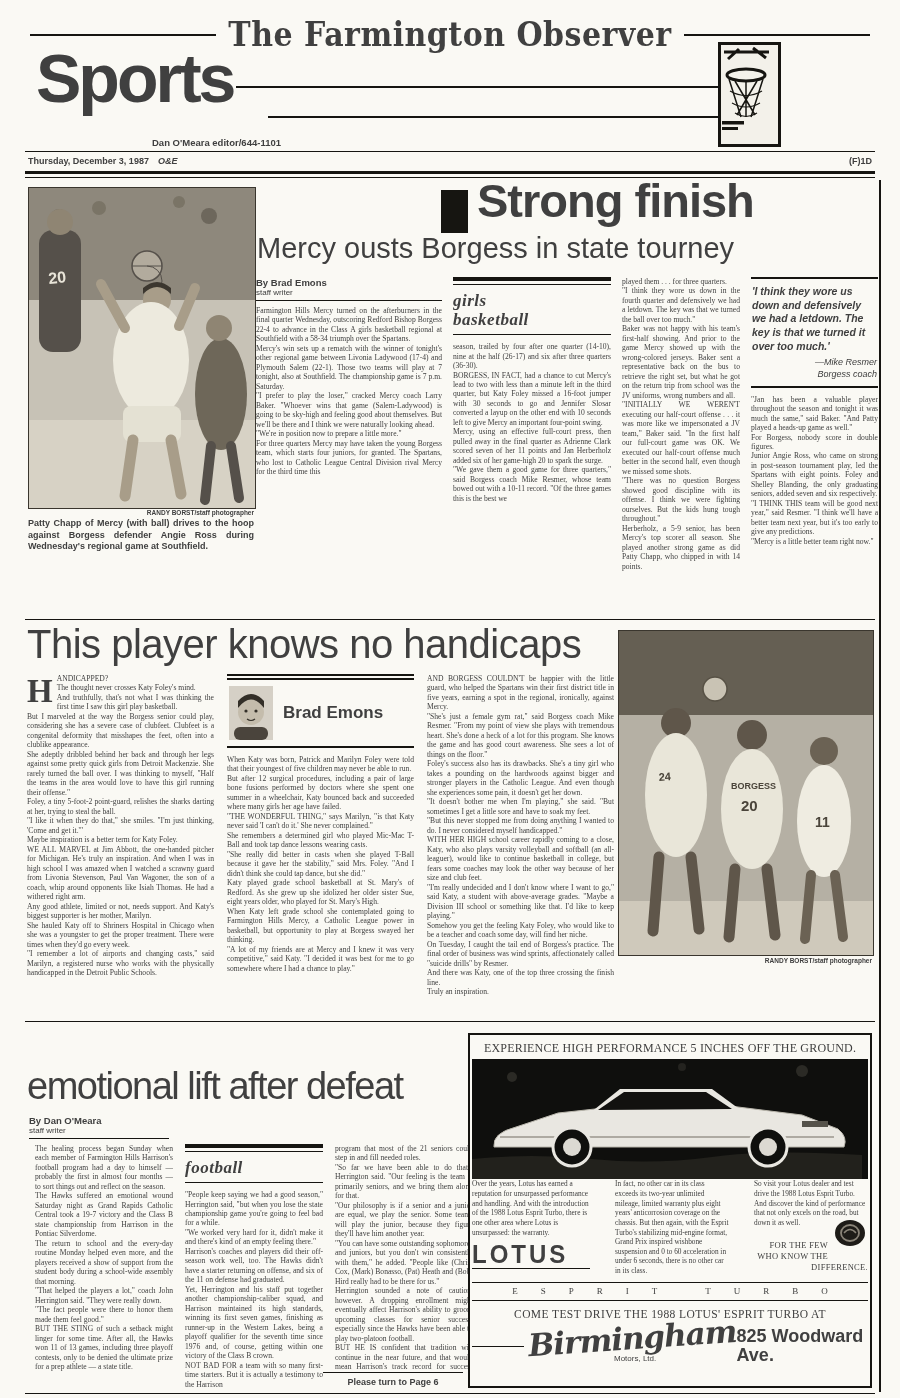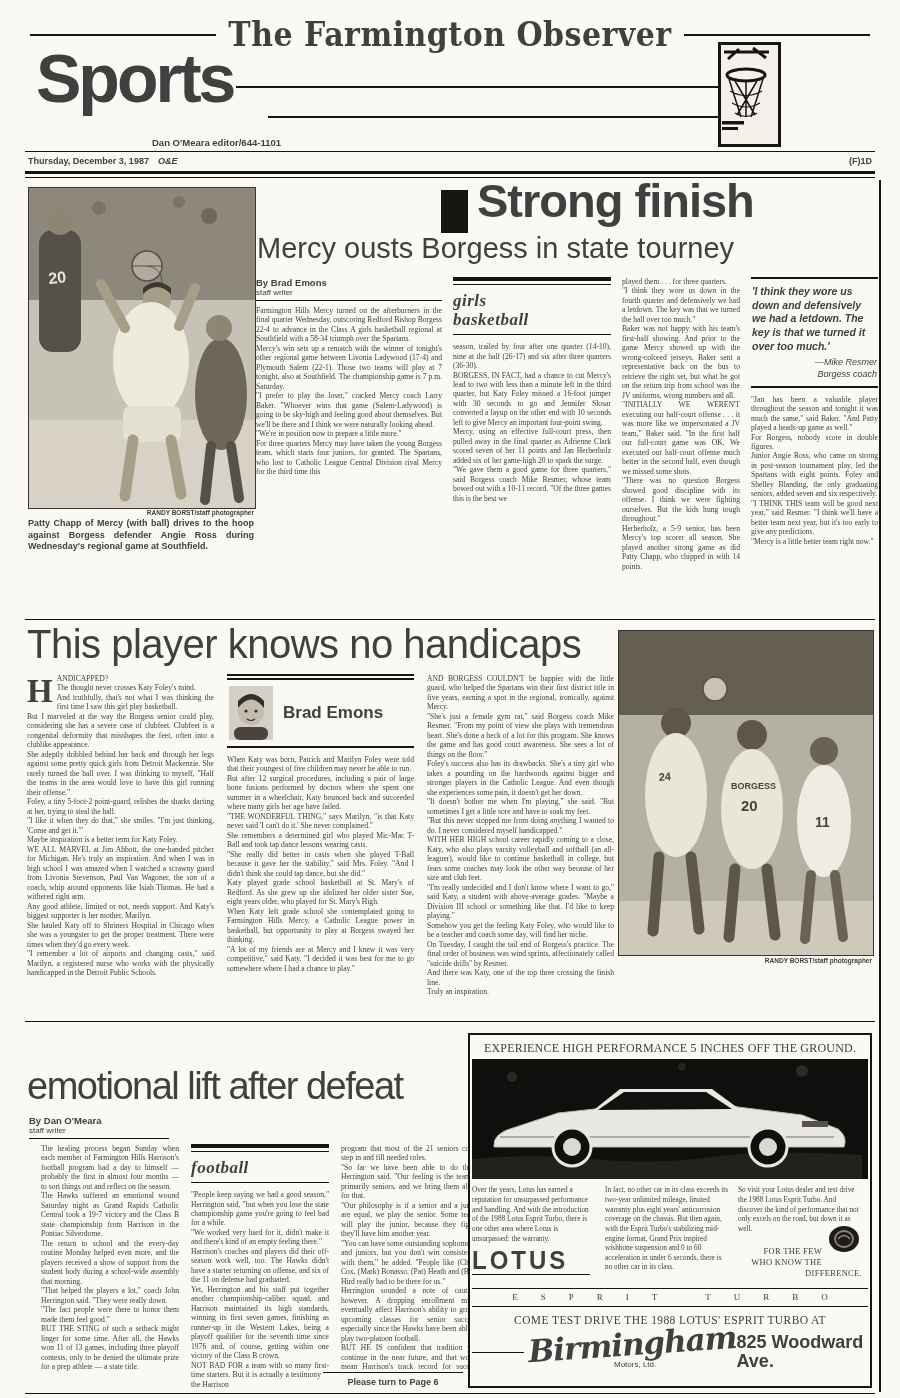--- a/index.html
+++ b/index.html
@@ -67,29 +67,29 @@
   .photo2-credit{position:absolute;top:334px;left:593px;width:254px;}
   .photo2-caption{position:absolute;top:344px;left:593px;width:254px;}
 
   
   .sep2{position:absolute;top:1021px;left:25px;right:25px;border-top:1.5px solid #161511;}
   .football-story{position:absolute;top:1025px;left:25px;width:442px;height:368px;}
   .fb-head{font:400 38px/1.06 "Liberation Sans",sans-serif;letter-spacing:-1.5px;white-space:nowrap;position:absolute;left:2px;}
   .fb-h1{top:0;}
   .fb-h2{top:41px;}
   .fb-byline{position:absolute;top:90px;left:4px;width:140px;}
-  .fb-cols{position:absolute;top:119px;left:16px;width:438px;height:246px;display:flex;gap:12px;}
+  .fb-cols{position:absolute;top:119px;left:10px;width:438px;height:246px;display:flex;gap:12px;}
   .bcol{width:138px;overflow:hidden;}
   .turn-line{position:absolute;top:347px;left:298px;width:140px;font:bold 9px "Liberation Sans",sans-serif;text-align:center;border-top:1px solid #161511;padding-top:4px;background:#faf9f4;}
 
   
   .ad{position:absolute;top:1033px;left:468px;width:404px;height:355px;border:2px solid #161511;background:#faf9f4;padding:5px 2px;box-sizing:border-box;overflow:hidden;}
   .ad-head{font:12px/1.2 "Liberation Serif",serif;text-align:center;letter-spacing:.2px;margin:1px 0 4px;white-space:nowrap;}
   .ad-car{width:100%;height:120px;background:#0f0f0d;}
-  .ad-cols{display:flex;gap:9px;margin-top:6px;height:100px;}
+  .ad-cols{display:flex;gap:25px;height:100px;}
   .ad-col{width:124px;font:7.3px/1.32 "Liberation Serif",serif;}
   .lotus-logo{font:bold 24px/1 "Liberation Sans",sans-serif;letter-spacing:3px;margin-top:5px;transform:scaleY(1.1);}
   .logo-sub{border-top:1px solid #161511;width:118px;margin-top:2px;}
   .badge{float:right;margin:0 0 2px 4px;}
   .tagline{font:8.5px/1.35 "Liberation Serif",serif;text-align:right;margin-top:12px;letter-spacing:.3px;}
   .model-row{border-top:1px solid #161511;border-bottom:1px solid #161511;margin-top:3px;padding:3px 0 4px;font:9px "Liberation Serif",serif;text-align:center;letter-spacing:23px;text-indent:23px;white-space:nowrap;overflow:hidden;}
   .ad-cta{font:11.5px/1.2 "Liberation Serif",serif;text-align:center;margin-top:7px;letter-spacing:.4px;white-space:nowrap;}
   .dealer-row{display:flex;align-items:flex-start;margin-top:2px;}
   .dealer-rule{flex:0 0 52px;border-top:1.5px solid #161511;margin-top:22px;}
   .dealer-block{margin-left:4px;}

